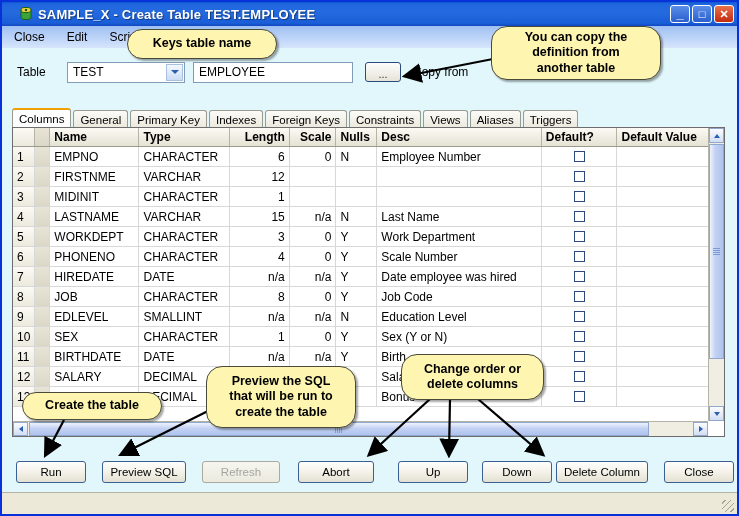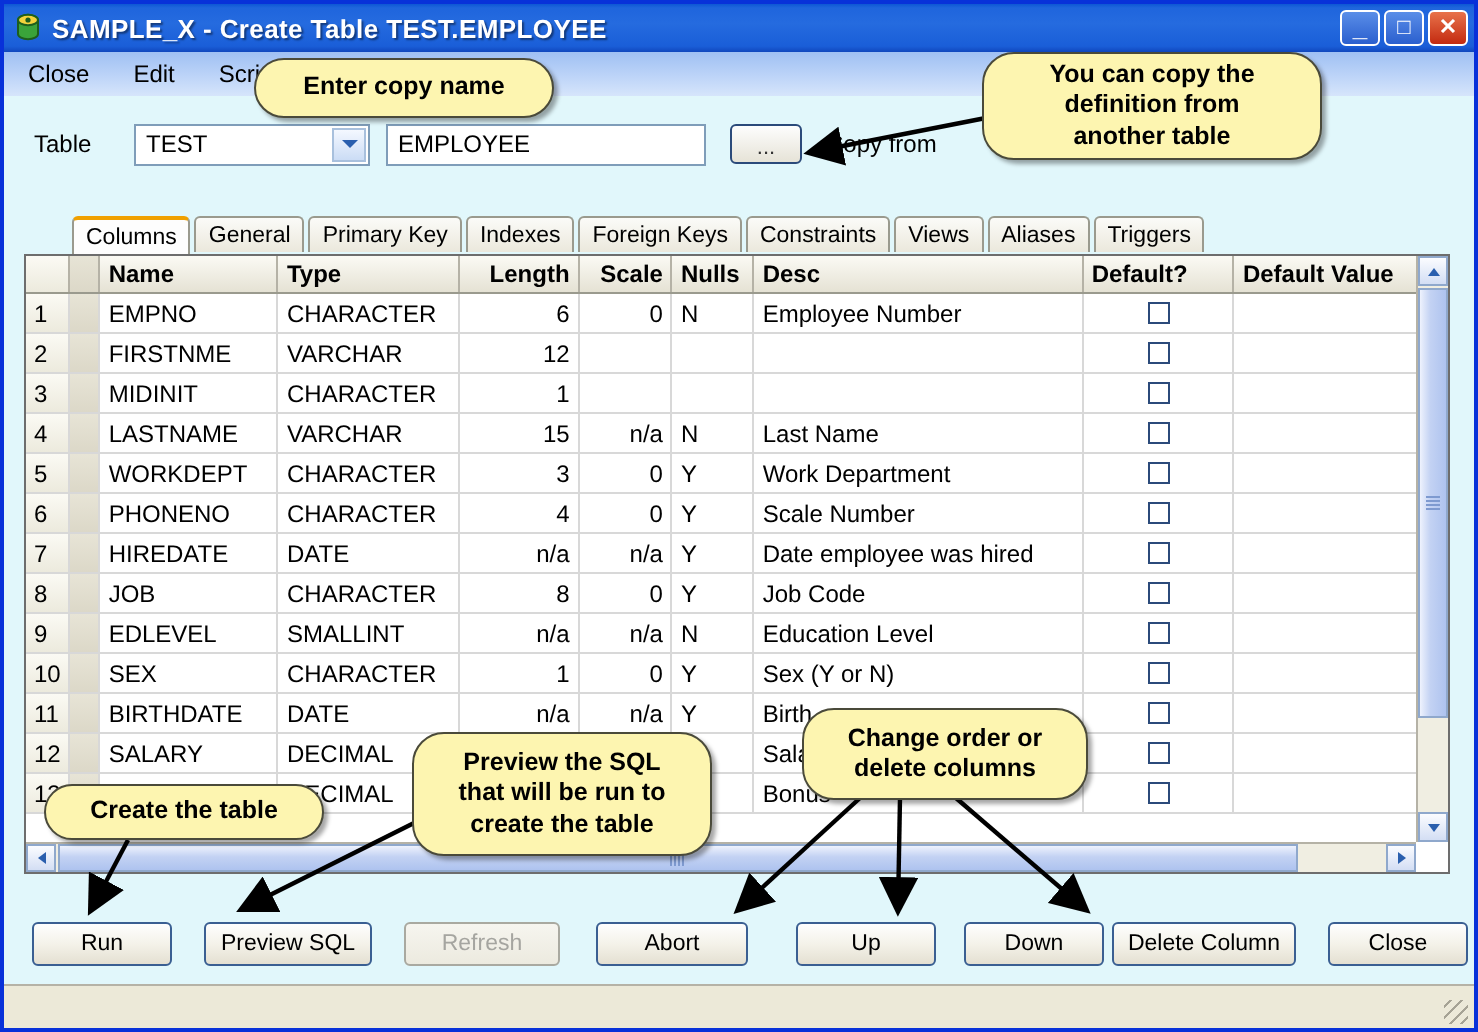--- a/index.html
+++ b/index.html
@@ -11,21 +11,21 @@
   .window{
     position:absolute;left:0;top:0;width:739px;height:516px;
     box-sizing:border-box;
     border:2px solid #0831d9;
     background:#ece9d8;
   }
   
   .titlebar{
     position:absolute;left:0;top:0;right:0;height:24px;
     background:linear-gradient(to bottom,#0d57d4 0%,#1f65dd 8%,#256bdf 40%,#1a5ed8 88%,#1047bd 100%);
-    display:flex;align-items:center;padding-left:4px;box-sizing:border-box;
+    display:flex;align-items:center;padding-left:16px;box-sizing:border-box;
   }
   .appicon{width:16px;height:16px;position:relative;flex:0 0 auto;margin-right:4px;}
   .title-text{
     color:#fff;font-size:13px;font-weight:bold;letter-spacing:0.2px;
     text-shadow:1px 1px 1px rgba(0,0,0,.45);
     white-space:nowrap;
   }
   .winbtns{position:absolute;right:3px;top:3px;display:flex;gap:2px;}
   .winbtn{
     width:20px;height:18px;border:1px solid #fff;border-radius:3px;
@@ -78,21 +78,21 @@
     margin-left:12px;width:36px;height:20px;box-sizing:border-box;
     border:1px solid #2b4a7a;border-radius:3px;
     background:linear-gradient(to bottom,#fdfdfd,#e6e3d7);
     font-size:11px;display:flex;align-items:flex-end;justify-content:center;
     color:#333;padding-bottom:1px;
   }
   .copyfrom{margin-left:12px;font-size:12px;}
   
   .tabstrip{
     position:absolute;left:10px;right:12px;top:60px;height:20px;
-    display:flex;align-items:flex-start;margin-left:24px;
+    display:flex;align-items:flex-end;
   }
   .tab{
     height:18px;box-sizing:border-box;
     border:1px solid #9a9a8e;border-bottom:none;
     border-radius:3px 3px 0 0;
     background:linear-gradient(to bottom,#fbfbf8,#ebe8dc);
     font-size:11.5px;color:#000;
     display:flex;align-items:center;padding:0 6px;margin-right:2px;
     white-space:nowrap;
   }
@@ -533,21 +533,21 @@
     <line x1="208" y1="408" x2="120" y2="452" stroke="#000" stroke-width="2.2" marker-end="url(#ah)"></line>
 
     <line x1="428" y1="397" x2="368" y2="452" stroke="#000" stroke-width="2.2" marker-end="url(#ah)"></line>
 
     <line x1="448" y1="397" x2="447" y2="452" stroke="#000" stroke-width="2.2" marker-end="url(#ah)"></line>
 
     <line x1="476" y1="397" x2="540" y2="452" stroke="#000" stroke-width="2.2" marker-end="url(#ah)"></line>
   </svg>
 
   <div class="callout" style="left:125px;top:27px;width:150px;height:30px;">
-    <span>Enter copy name</span>
+    <span>Keys table name</span>
   </div>
 
   <div class="callout" style="left:489px;top:24px;width:170px;height:54px;white-space:pre-line;">
     <span>You can copy the
 definition from
 another table</span>
   </div>
 
 
   <div class="callout" style="left:20px;top:390px;width:140px;height:28px;">

